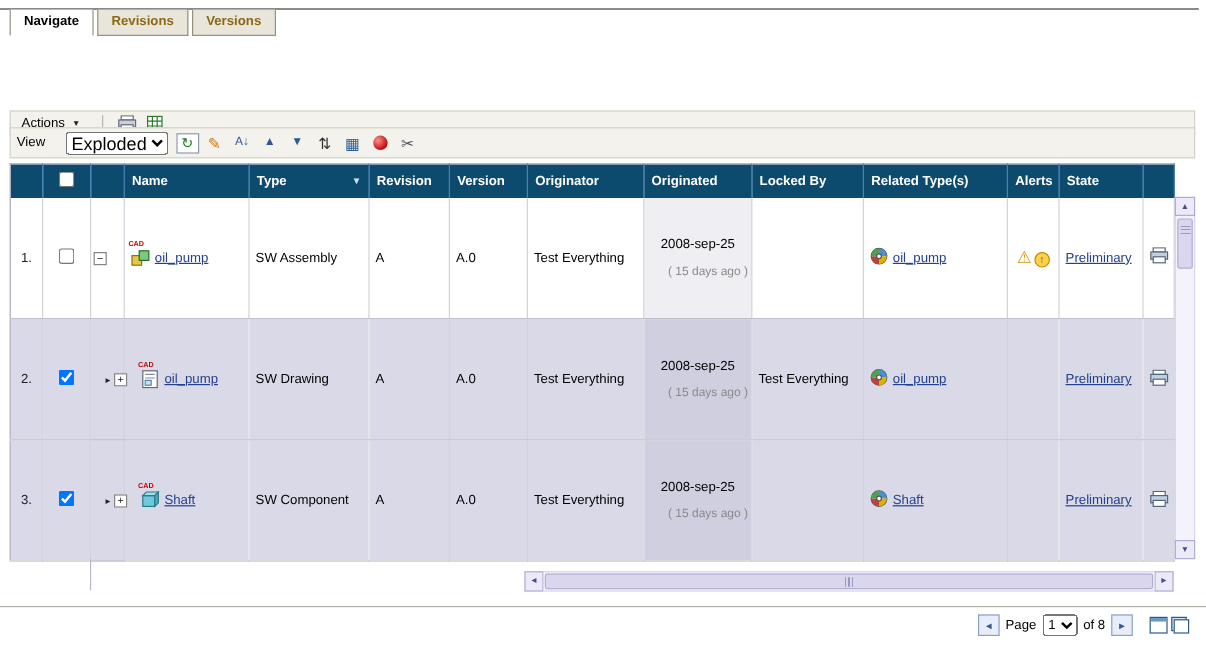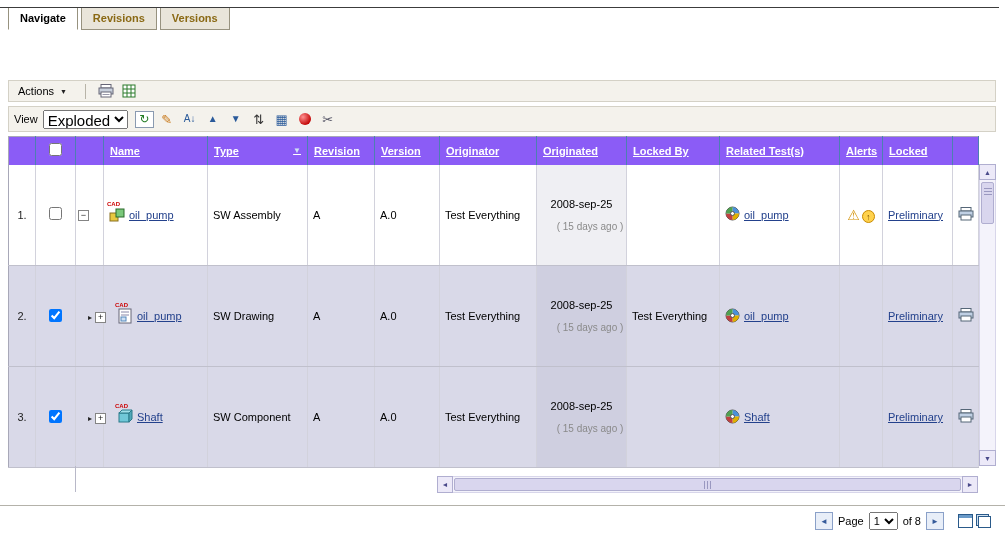--- a/index.html
+++ b/index.html
@@ -27,44 +27,44 @@
 
   
   .title { position: absolute; left: 10px; top: 50px; color: #990000; font-size: 14px; font-weight: bold; }
 
   
   .toolbar {
     position: absolute; left: 8px; width: 988px;
     background: #f4f2ec; border: 1px solid #d4d1c6;
     display: flex; align-items: center; gap: 3px; padding: 0 5px;
   }
-  .actions-bar { top: 80px; height: 22px; }
+  .actions-bar { top: 92px; height: 22px; }
   .view-bar { top: 106px; height: 26px; }
   .actions-btn { display: inline-flex; align-items: center; gap: 6px; padding: 2px 8px 2px 4px; cursor: pointer; }
   .dd { font-size: 7px; color: #222; }
   .vsep { width: 1px; height: 15px; background: #b8b4a8; margin: 0 7px; }
   .tbi {
     width: 20px; height: 18px; display: inline-flex; align-items: center; justify-content: center;
     font-size: 13px; cursor: pointer; line-height: 1;
   }
   .tbi.boxed { border: 1px solid #8a9ab0; background: #fff; width: 19px; height: 17px; font-size: 12px; }
   .tbi.small { font-size: 10px; }
   .g-green { color: #1f7a1f; } .g-orange { color: #c87818; } .g-blue { color: #2a5a9a; }
   .g-dark { color: #333; } .g-gray { color: #556; }
   .redball { width: 12px; height: 12px; border-radius: 50%; display: inline-block;
     background: radial-gradient(circle at 4px 4px, #ff9090, #c00000 75%); }
-  .viewlabel { margin-right: 0; }
+  .viewlabel { margin-right: 12px; }
   .viewsel { height: 19px; font-size: 15px; margin: 0 4px 0 2px; }
 
   
   .tablewrap { position: absolute; left: 8px; top: 136px; }
   table { border-collapse: collapse; table-layout: fixed; width: 970px; background: #fff; border: 1px solid #a8a8b8; }
   th {
-    height: 28px; background: #8b5cf6; color: #fff; font-weight: bold; font-size: 11px;
-    text-align: left; padding: 0 6px; border-right: 1px solid #4d7fb2; cursor: pointer; text-decoration: underline;
+    height: 28px; background: #0c4a6e; color: #fff; font-weight: bold; font-size: 11px;
+    text-align: left; padding: 0 6px; border-right: 1px solid #4d7fb2; cursor: pointer;
   }
   .th-flex { display: flex; justify-content: space-between; align-items: center; text-align: center; }
   .sortind { font-size: 8px; color: #cfe0f2; margin-left: 4px; }
   tbody tr { height: 101px; }
   td {
     border-right: 1px solid #d2d2dc; border-bottom: 1px solid #c0c0cc;
     padding: 0 5px; font-size: 11px; vertical-align: middle; background: #fff; overflow: hidden;
   }
   tr.sel td { background: #d9d9e8; }
   td.c-orig { background: #efeff3; text-align: center; padding: 0; }
@@ -213,23 +213,23 @@
             <span class="th-flex">
               <span>Type</span>
               <span class="sortind">▼</span>
             </span>
           </th>
           <th>Revision</th>
           <th>Version</th>
           <th>Originator</th>
           <th>Originated</th>
           <th>Locked By</th>
-          <th>Related Test(s)</th>
+          <th>Related Type(s)</th>
           <th>Alerts</th>
-          <th>Locked</th>
+          <th>State</th>
           <th></th>
         </tr>
       </thead>
       <tbody>
 
         <tr>
           <td class="c-num">1.</td>
           <td class="c-cb">
             <input type="checkbox" style="">
           </td>

